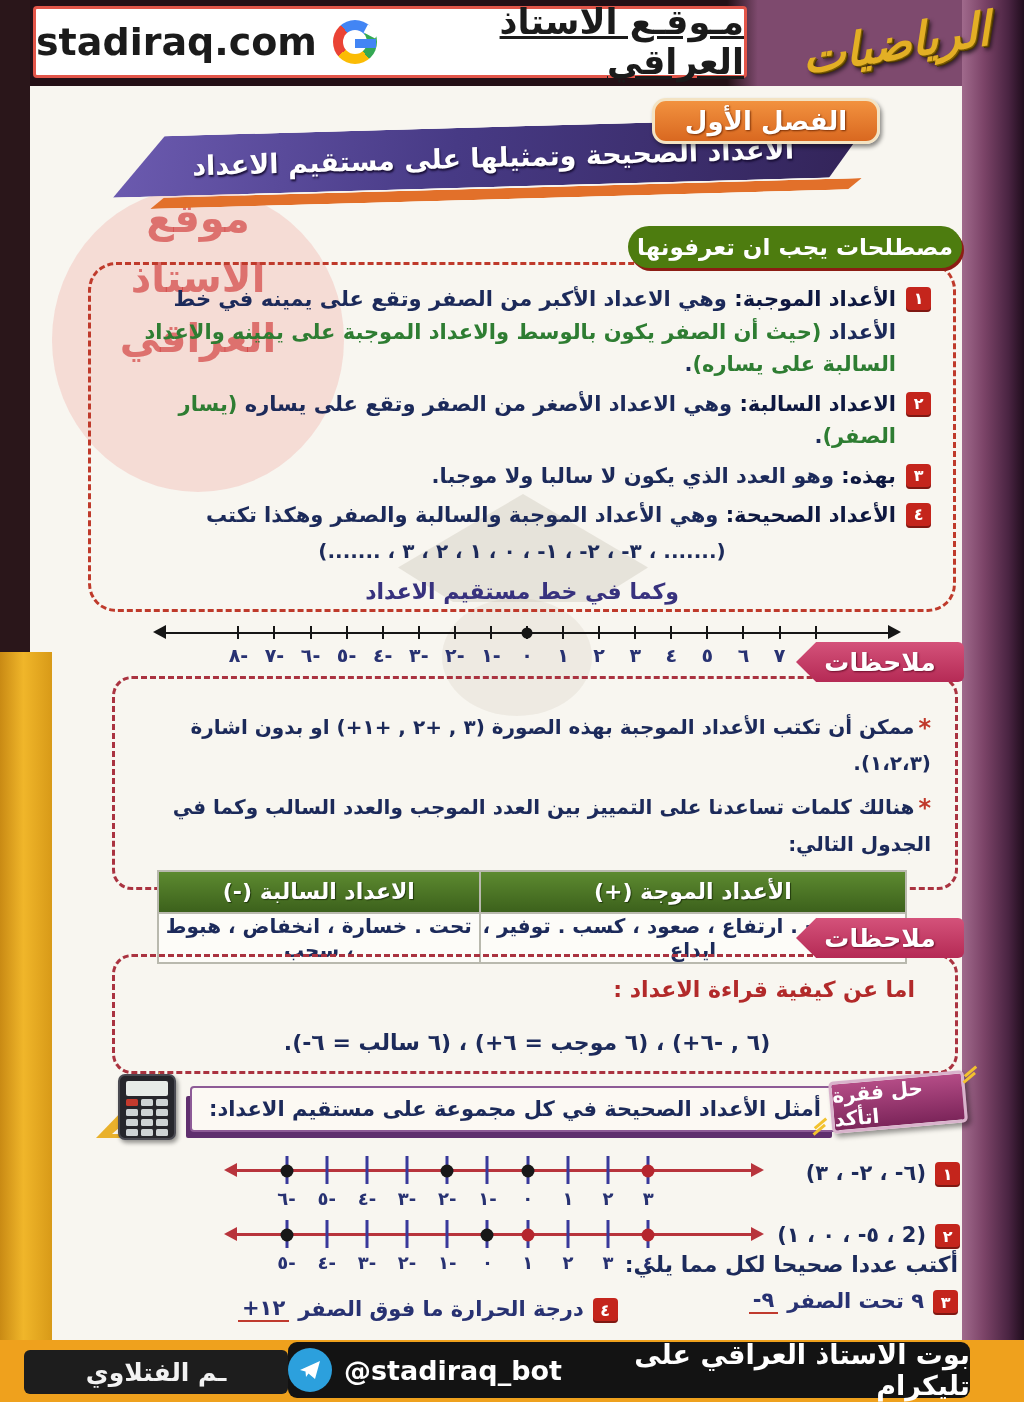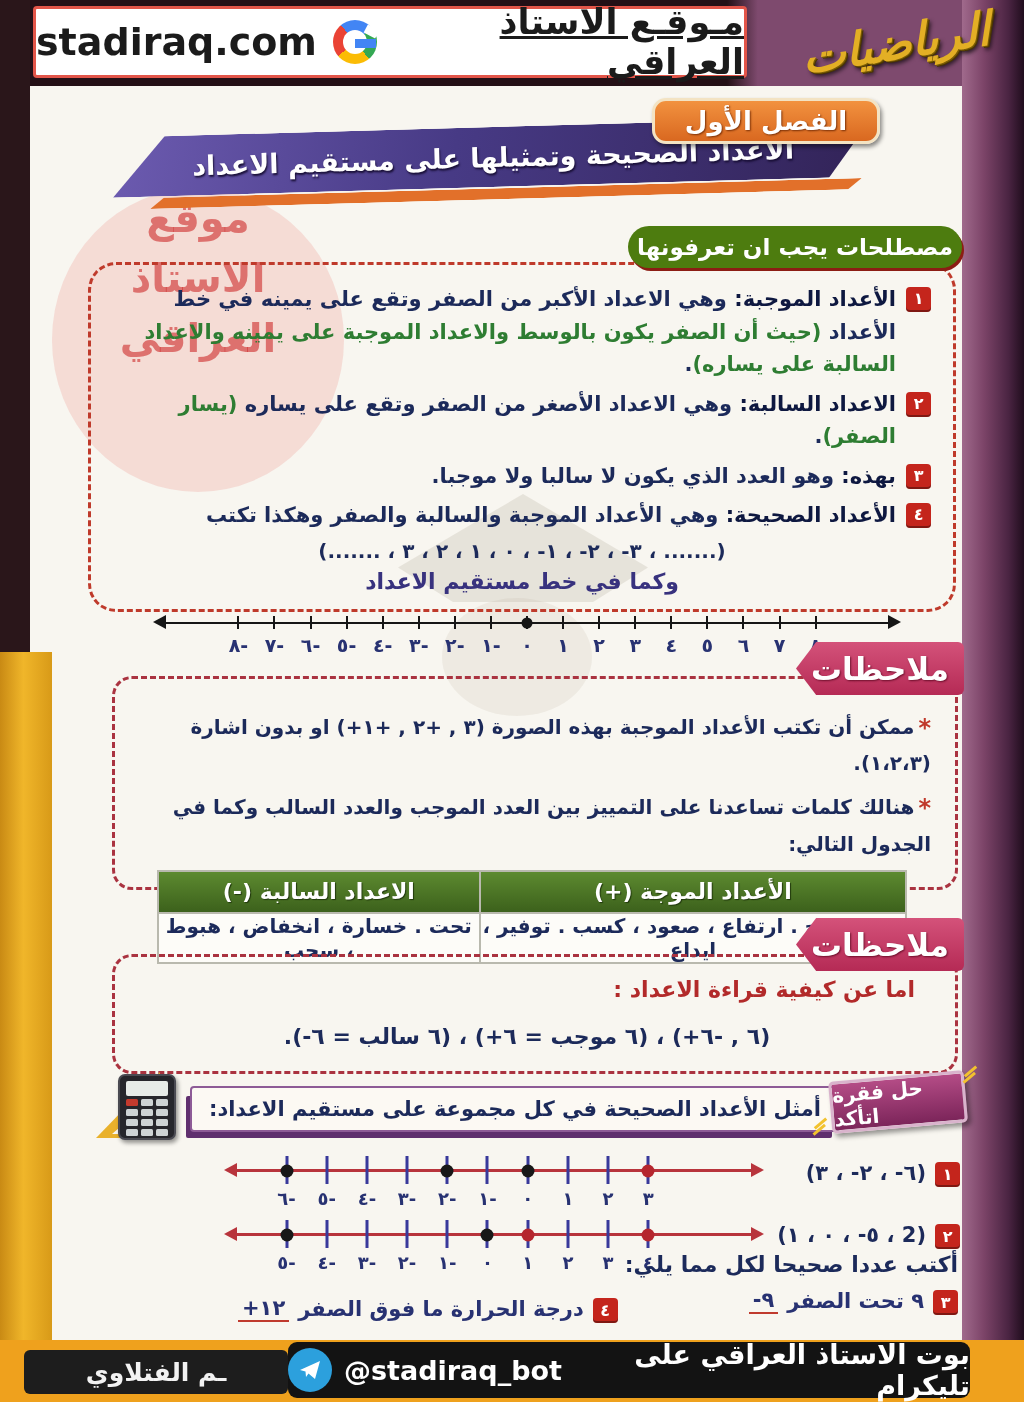--- a/index.html
+++ b/index.html
@@ -69,21 +69,21 @@
     border:3px dashed #bf3a2b; border-radius:28px; direction:rtl; padding:18px 22px 6px 22px; }
   .term-item { display:flex; direction:rtl; gap:10px; margin-bottom:7px;
     font-size:21px; font-weight:bold; color:#1c2a5a; line-height:1.55; }
   .sq { min-width:25px; height:25px; margin-top:4px; background:#c4251c; color:#fff; border-radius:4px;
     display:inline-flex; align-items:center; justify-content:center;
     font-size:16px; font-weight:bold; box-shadow:inset 0 -2px 0 rgba(0,0,0,.35); flex:0 0 auto; }
   .term-label { color:#0e1840; }
   .green { color:#2e7d32; }
   .seq-line { text-align:center; direction:ltr; font-size:20px; font-weight:bold;
     color:#1c2a5a; letter-spacing:1px; margin-top:2px; }
-  .nl-caption { text-align:center; color:#38327e; font-size:22px; font-weight:bold; margin-top:6px; }
+  .nl-caption { text-align:center; color:#38327e; font-size:22px; font-weight:bold; margin-top:16px; }
 
   
   .numberline { position:relative; }
   .main-nl { height:64px; margin:8px 34px 0 44px; }
   .nl-line { position:absolute; left:4px; right:4px; height:2px; background:#161616; top:20px; }
   .nl-arrow { position:absolute; width:0; height:0; border:solid transparent; }
   .nl-arrow.l { left:-4px; top:13px; border-width:7.5px 13px 7.5px 0; border-right-color:#161616; }
   .nl-arrow.r { right:-4px; top:13px; border-width:7.5px 0 7.5px 13px; border-left-color:#161616; }
   .nl-cells { position:absolute; left:11%; right:11%; top:0; bottom:0; }
   .nl-tick { position:absolute; width:2px; height:13px; background:#161616; top:14px; transform:translateX(-50%); }
@@ -95,42 +95,42 @@
   .red-nl .nl-arrow.l { border-right-color:#b8343c; top:13px; }
   .red-nl .nl-arrow.r { border-left-color:#b8343c; top:13px; }
   .red-nl .nl-cells { left:11%; right:21%; }
   .red-nl .nl-tick { width:3px; height:28px; background:#39399b; top:6px; }
   .red-nl .nl-lab { top:38px; font-size:18px; }
   .red-nl .nl-dot { width:13px; height:13px; top:20.5px; }
   .ex1-nl { position:absolute; left:228px; top:1150px; width:532px; height:64px; z-index:2; }
   .ex2-nl { position:absolute; left:228px; top:1214px; width:532px; height:64px; z-index:2; }
 
   
-  .notes-badge { position:absolute; right:60px; width:168px; height:53px; z-index:5;
+  .notes-badge { position:absolute; right:60px; width:168px; height:40px; z-index:5;
     background:linear-gradient(180deg,#d4527a,#b52a55);
     clip-path:polygon(12% 0,100% 0,100% 100%,12% 100%,0 50%);
     border-radius:6px; display:flex; align-items:center; justify-content:center;
-    color:#fff; font-size:31px; font-weight:bold; text-shadow:1px 1px 2px #6e0f2c; }
+    color:#fff; font-size:25px; font-weight:bold; text-shadow:1px 1px 2px #6e0f2c; }
   .nb1 { top:642px; } .nb2 { top:918px; }
   .notes-box { position:absolute; left:112px; z-index:2; border:3px dashed #aa3340;
     border-radius:20px; direction:rtl; }
   .nbox1 { top:676px; width:846px; height:214px; padding:30px 24px 10px 18px; }
   .nbox2 { top:954px; width:846px; height:120px; padding:20px 40px 10px 24px; }
   .note-line { font-size:20px; font-weight:bold; color:#1c2a5a; margin-bottom:10px; line-height:1.6; }
   .star { color:#c0392b; font-size:24px; vertical-align:middle; margin-left:4px; }
   .ltr { direction:ltr; unicode-bidi:isolate; }
 
   table.signs { width:94%; margin:4px auto 0; border-collapse:collapse; direction:rtl; }
   table.signs th { background:linear-gradient(#5d8a30,#3c611c); color:#fff; font-size:22px;
     font-weight:bold; height:42px; border:2px solid #b9b9ae; text-shadow:1px 1px 1px #20380c; }
   table.signs td { background:#fdfcf8; color:#1c2a5a; font-size:20px; font-weight:bold;
     height:46px; border:2px solid #b9b9ae; text-align:center; }
   .col-pos { width:57%; } .col-neg { width:43%; }
 
-  .reading-intro { color:#b22a2a; font-size:22px; font-weight:bold; margin-bottom:22px; }
+  .reading-intro { color:#b22a2a; font-size:22px; font-weight:bold; margin-bottom:28px; }
   .reading-line { font-size:22px; font-weight:bold; color:#1c2a5a; text-align:center; direction:rtl; }
 
   
   .setsq { position:absolute; left:96px; top:1072px; width:64px; height:66px; z-index:3;
     background:#e9b12c; clip-path:polygon(0 100%,100% 100%,100% 0); box-shadow:2px 2px 3px rgba(0,0,0,.3); }
   .setsq::after { content:''; position:absolute; left:16px; top:24px; width:44px; height:38px;
     background:#f8f6f0; clip-path:polygon(0 100%,100% 100%,100% 0); }
   .calc { position:absolute; left:118px; top:1074px; width:58px; height:66px; z-index:4;
     background:#26262c; border:2px solid #4a4a52; border-radius:7px; box-shadow:2px 3px 4px rgba(0,0,0,.4); }
   .calc .screen { margin:5px 6px 3px; height:15px; background:#e7ebe8; border-radius:2px; }

